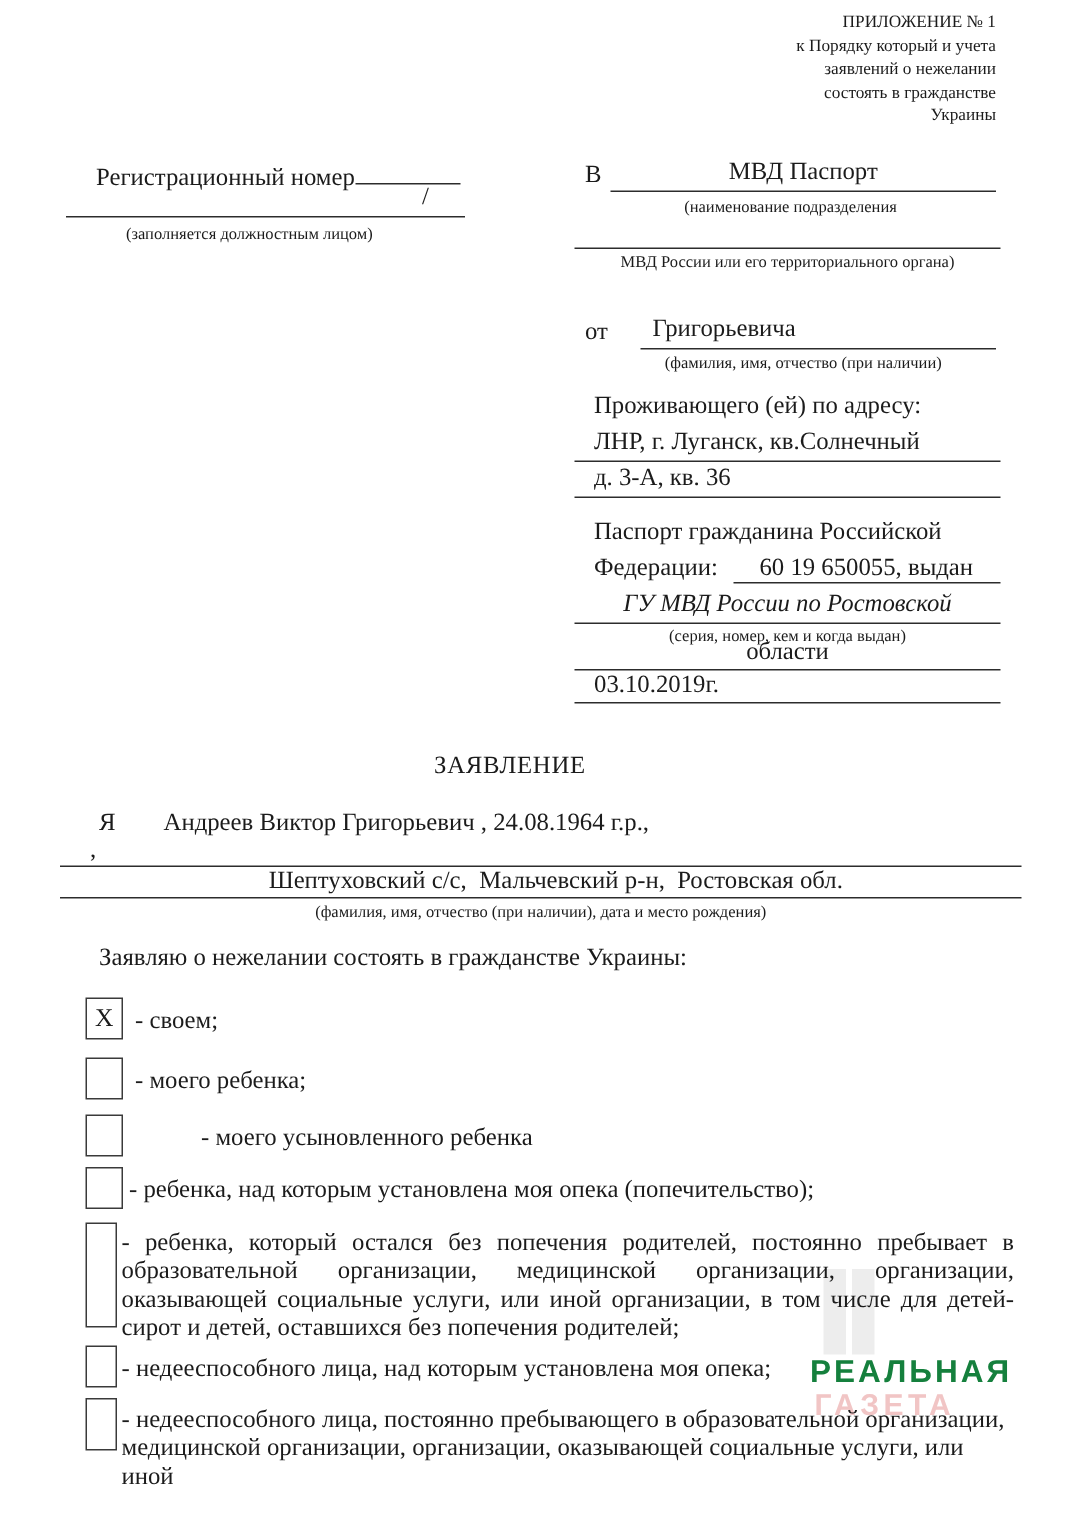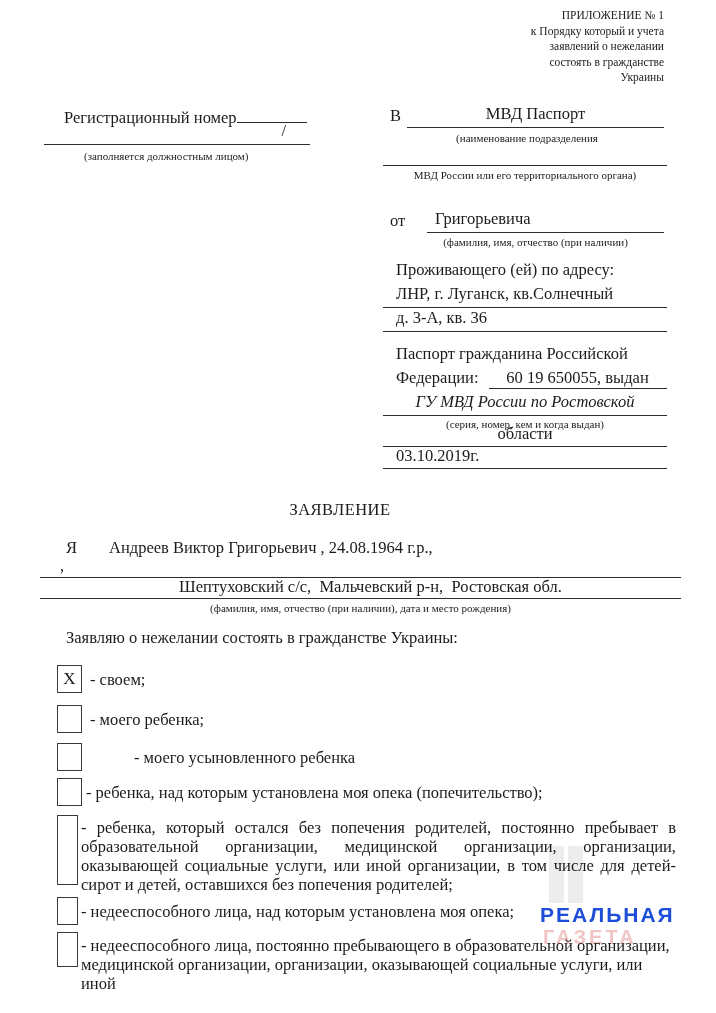--- a/index.html
+++ b/index.html
@@ -31,21 +31,21 @@
   .wm-bar { position:absolute; background:#ededed; }
   .wm-txt { position:absolute; font-family:"Liberation Sans","DejaVu Sans",sans-serif; font-weight:bold; }
 </style>
 </head>
 <body>
 
 <div class="page">
 
   <div class="wm-bar abs" style="left:549px; top:846px; width:15px; height:57px;"></div>
   <div class="wm-bar abs" style="left:568px; top:846px; width:15px; height:57px;"></div>
-  <div class="wm-txt abs" style="left:540px; top:903px; font-size:21px; letter-spacing:2px; color:#1d4ed8;">РЕАЛЬНАЯ</div>
+  <div class="wm-txt abs" style="left:540px; top:903px; font-size:21px; letter-spacing:2px; color:#15803d;">РЕАЛЬНАЯ</div>
   <div class="wm-txt abs" style="left:543px; top:926px; font-size:20px; letter-spacing:3px; color:#f1c5c5;">ГАЗЕТА</div>
 
   <div class="abs hdr" style="top:8px; right:52px;">
     <div>ПРИЛОЖЕНИЕ № 1</div>
     <div>к Порядку который и учета</div>
     <div>заявлений о нежелании</div>
     <div>состоять в гражданстве</div>
     <div>Украины</div>
   </div>
 

